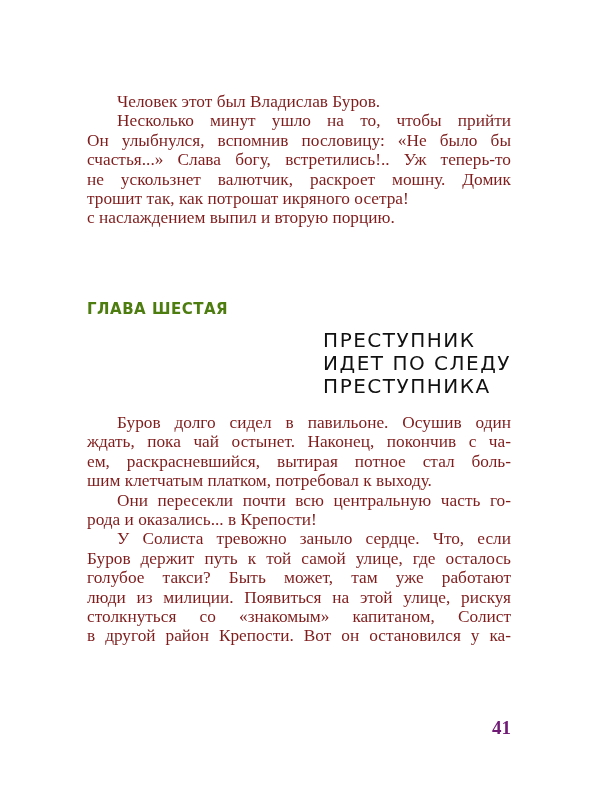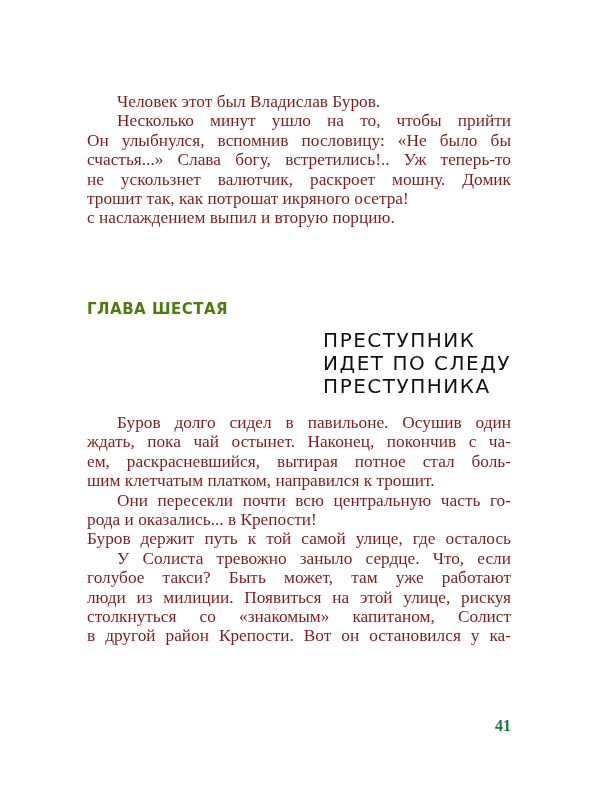--- a/index.html
+++ b/index.html
@@ -18,21 +18,21 @@
     font-weight: bold; font-size: 15px; letter-spacing: 0.5px; color: #4d7c0f;
   }
   .chapter-title {
     position: absolute; right: 89px; top: 329px; 
     font-family: "DejaVu Sans", "Liberation Sans", sans-serif;
     font-weight: normal; font-size: 20px; line-height: 23px; letter-spacing: 1.5px; color: #111;
   }
   .page2 { top: 395px; margin-top: 18px; }
   .page-number {
     position: absolute; right: 89px; top: 717px;
-    font-family: "Liberation Serif", serif; font-weight: bold; font-size: 16px; color: #15803d;
+    font-family: "Liberation Serif", serif; font-weight: bold; font-size: 19px; color: #701a75;
   }
 </style>
 </head>
 <body>
 
 <div class="page" id="sec1">
     <span class="line indent last">Человек этот был Владислав Буров.</span>
     <span class="line indent">Несколько минут ушло на то, чтобы прийти</span>
     <span class="line">Он улыбнулся, вспомнив пословицу: «Не было бы</span>
     <span class="line">счастья...» Слава богу, встретились!.. Уж теперь-то</span>
@@ -46,24 +46,24 @@
 <div class="chapter-title">
   <div>ПРЕСТУПНИК</div>
   <div>ИДЕТ ПО СЛЕДУ</div>
   <div>ПРЕСТУПНИКА</div>
 </div>
 
 <div class="page page2" id="sec2">
     <span class="line indent">Буров долго сидел в павильоне. Осушив один</span>
     <span class="line">ждать, пока чай остынет. Наконец, покончив с ча-</span>
     <span class="line">ем, раскрасневшийся, вытирая потное стал боль-</span>
-    <span class="line last">шим клетчатым платком, направился к трошит.</span>
+    <span class="line last">шим клетчатым платком, потребовал к выходу.</span>
     <span class="line indent">Они пересекли почти всю центральную часть го-</span>
     <span class="line last">рода и оказались... в Крепости!</span>
+    <span class="line indent">У Солиста тревожно заныло сердце. Что, если</span>
     <span class="line">Буров держит путь к той самой улице, где осталось</span>
-    <span class="line indent">У Солиста тревожно заныло сердце. Что, если</span>
     <span class="line">голубое такси? Быть может, там уже работают</span>
     <span class="line">люди из милиции. Появиться на этой улице, рискуя</span>
     <span class="line">столкнуться со «знакомым» капитаном, Солист</span>
     <span class="line">в другой район Крепости. Вот он остановился у ка-</span>
   </div>
 
 <div class="page-number">41</div>
 
 </body></html>

